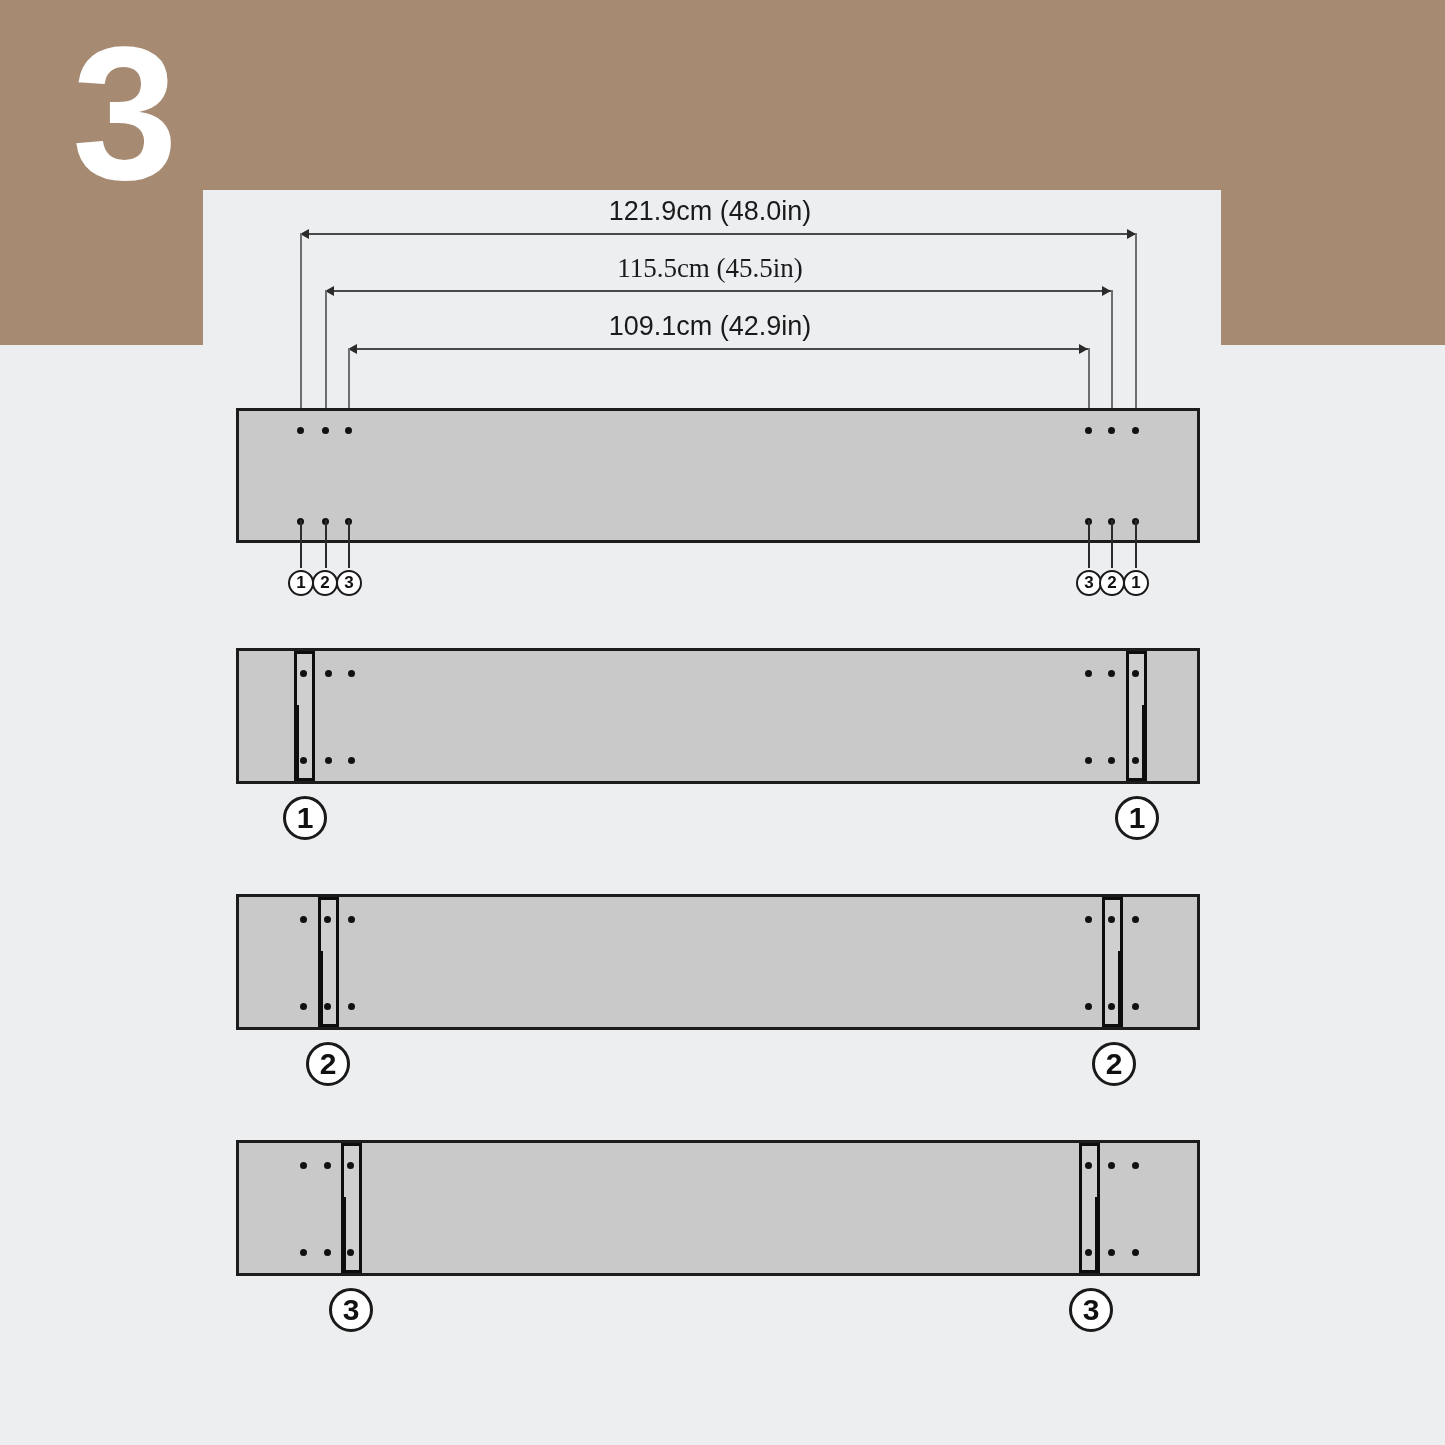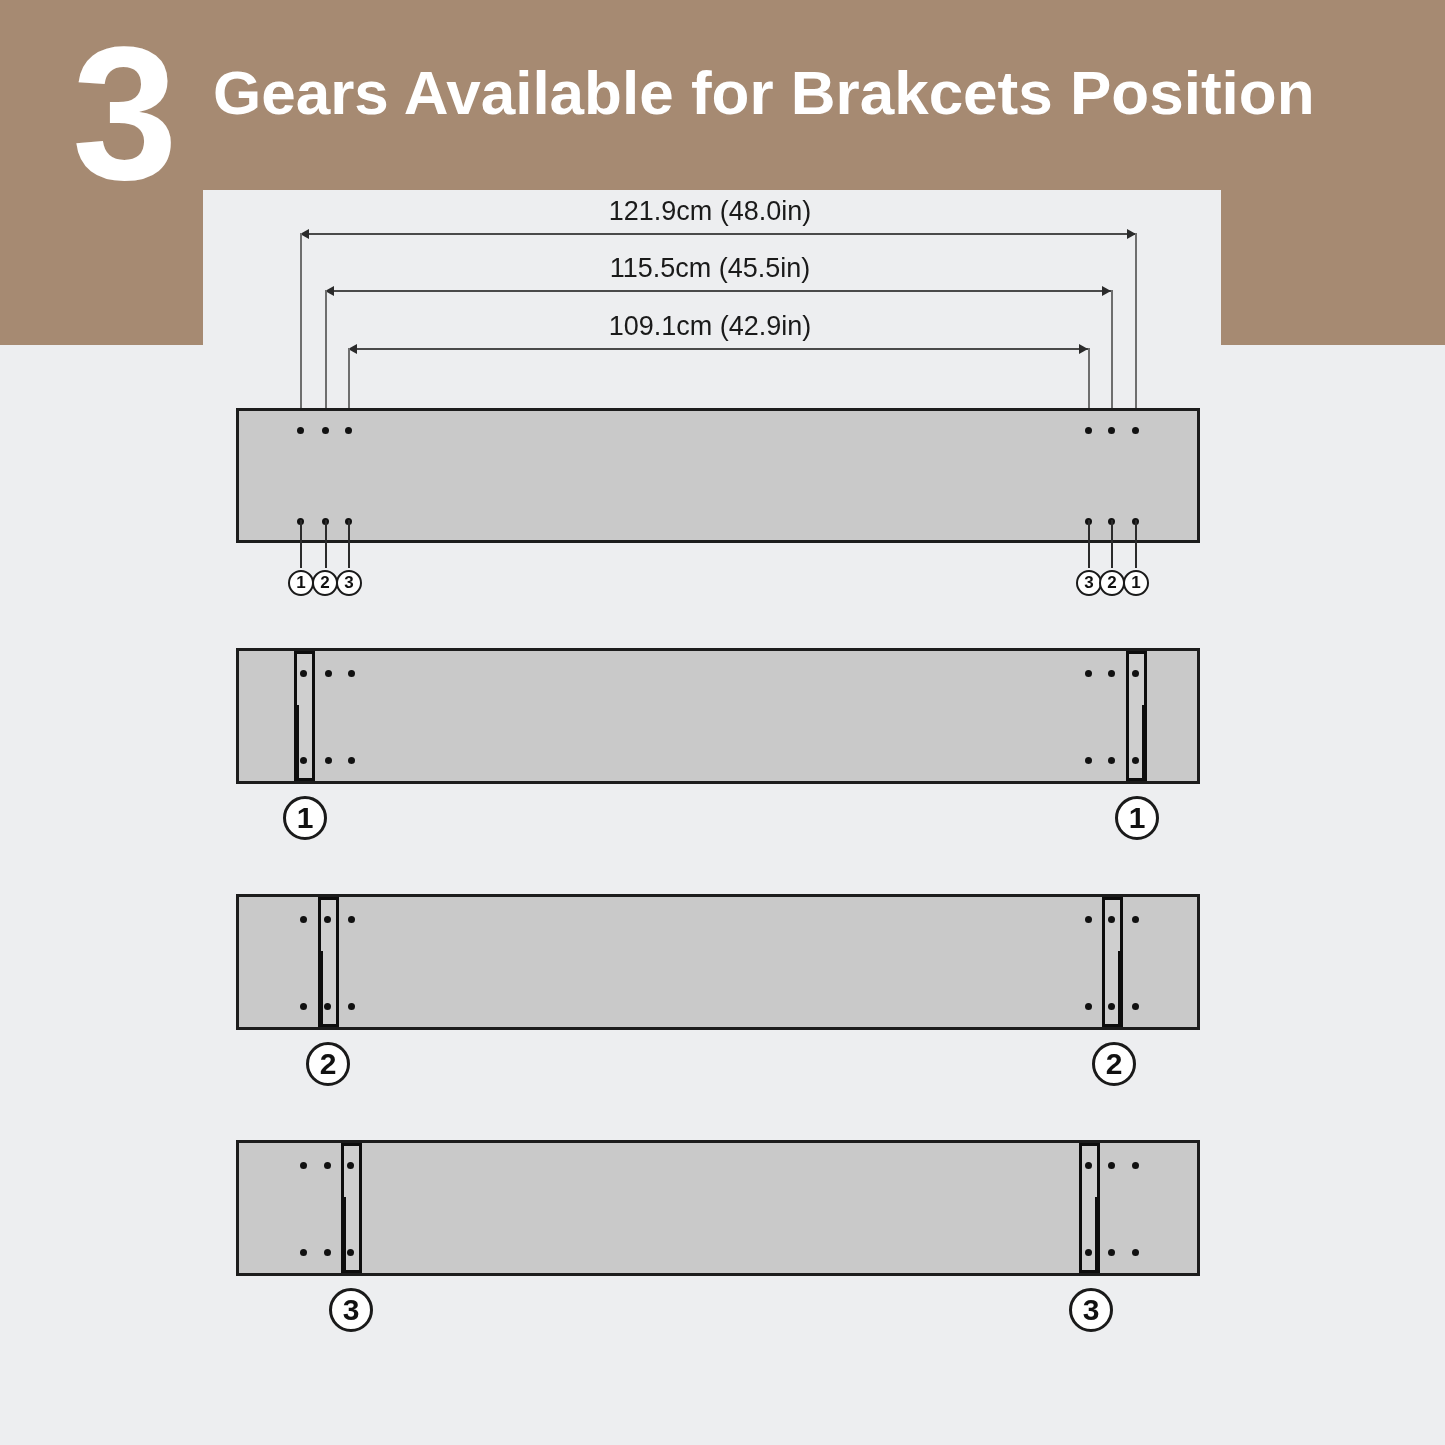--- a/index.html
+++ b/index.html
@@ -104,33 +104,32 @@
     box-sizing:border-box;
   }
 </style>
 </head>
 <body>
 
 <div id="stage">
 
   <div class="header-band"></div>
   <div class="header-number">3</div>
-  <div class="header-title">Gears Available for Brakcets Position</div>
   <div class="panel-notch"></div>
 
   <div>
 
     <div class="dim-label" style="left:410px;top:196px;width:600px;">121.9cm (48.0in)</div>
     <div class="dim-line" style="left:300px;top:233px;width:836px;"></div>
     <div class="arrow-l" style="left:300px;top:229px;"></div>
     <div class="arrow-r" style="left:1127px;top:229px;"></div>
     <div class="dim-ext" style="left:300px;top:233px;height:197px;"></div>
     <div class="dim-ext" style="left:1135px;top:233px;height:197px;"></div>
 
-    <div class="dim-label" style="left:410px;top:253px;width:600px;">115.5cm (45.5in)</div>
+    <div class="dim-label" style="left:410px;top:253px;width:600px;font-family:Liberation Serif, serif;">115.5cm (45.5in)</div>
     <div class="dim-line" style="left:325px;top:290px;width:786px;"></div>
     <div class="arrow-l" style="left:325px;top:286px;"></div>
     <div class="arrow-r" style="left:1102px;top:286px;"></div>
     <div class="dim-ext" style="left:325px;top:290px;height:140px;"></div>
     <div class="dim-ext" style="left:1111px;top:290px;height:140px;"></div>
 
     <div class="dim-label" style="left:410px;top:311px;width:600px;">109.1cm (42.9in)</div>
     <div class="dim-line" style="left:348px;top:348px;width:740px;"></div>
     <div class="arrow-l" style="left:348px;top:344px;"></div>
     <div class="arrow-r" style="left:1079px;top:344px;"></div>

